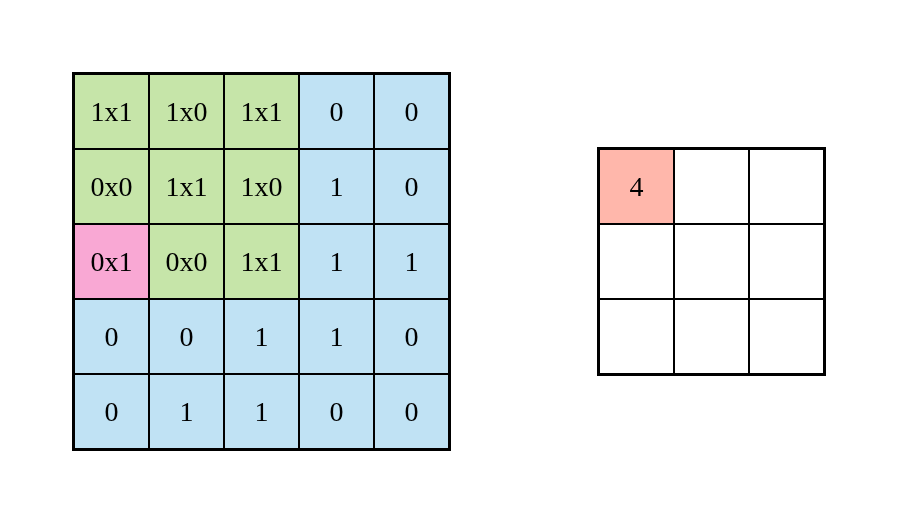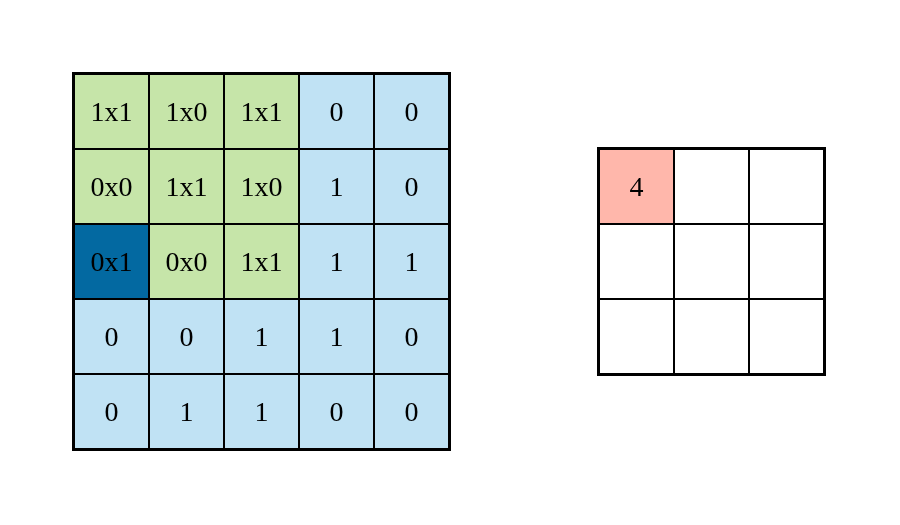--- a/index.html
+++ b/index.html
@@ -57,21 +57,21 @@
       <div class="cell" style="background: rgb(198, 229, 169);">1x1</div>
       <div class="cell" style="background: rgb(198, 229, 169);">1x0</div>
       <div class="cell" style="background: rgb(198, 229, 169);">1x1</div>
       <div class="cell" style="background: rgb(192, 226, 244);">0</div>
       <div class="cell" style="background: rgb(192, 226, 244);">0</div>
       <div class="cell" style="background: rgb(198, 229, 169);">0x0</div>
       <div class="cell" style="background: rgb(198, 229, 169);">1x1</div>
       <div class="cell" style="background: rgb(198, 229, 169);">1x0</div>
       <div class="cell" style="background: rgb(192, 226, 244);">1</div>
       <div class="cell" style="background: rgb(192, 226, 244);">0</div>
-      <div class="cell" style="background: #0369a1;">0x1</div>
+      <div class="cell" style="background: #f9a8d4;">0x1</div>
       <div class="cell" style="background: rgb(198, 229, 169);">0x0</div>
       <div class="cell" style="background: rgb(198, 229, 169);">1x1</div>
       <div class="cell" style="background: rgb(192, 226, 244);">1</div>
       <div class="cell" style="background: rgb(192, 226, 244);">1</div>
       <div class="cell" style="background: rgb(192, 226, 244);">0</div>
       <div class="cell" style="background: rgb(192, 226, 244);">0</div>
       <div class="cell" style="background: rgb(192, 226, 244);">1</div>
       <div class="cell" style="background: rgb(192, 226, 244);">1</div>
       <div class="cell" style="background: rgb(192, 226, 244);">0</div>
       <div class="cell" style="background: rgb(192, 226, 244);">0</div>

